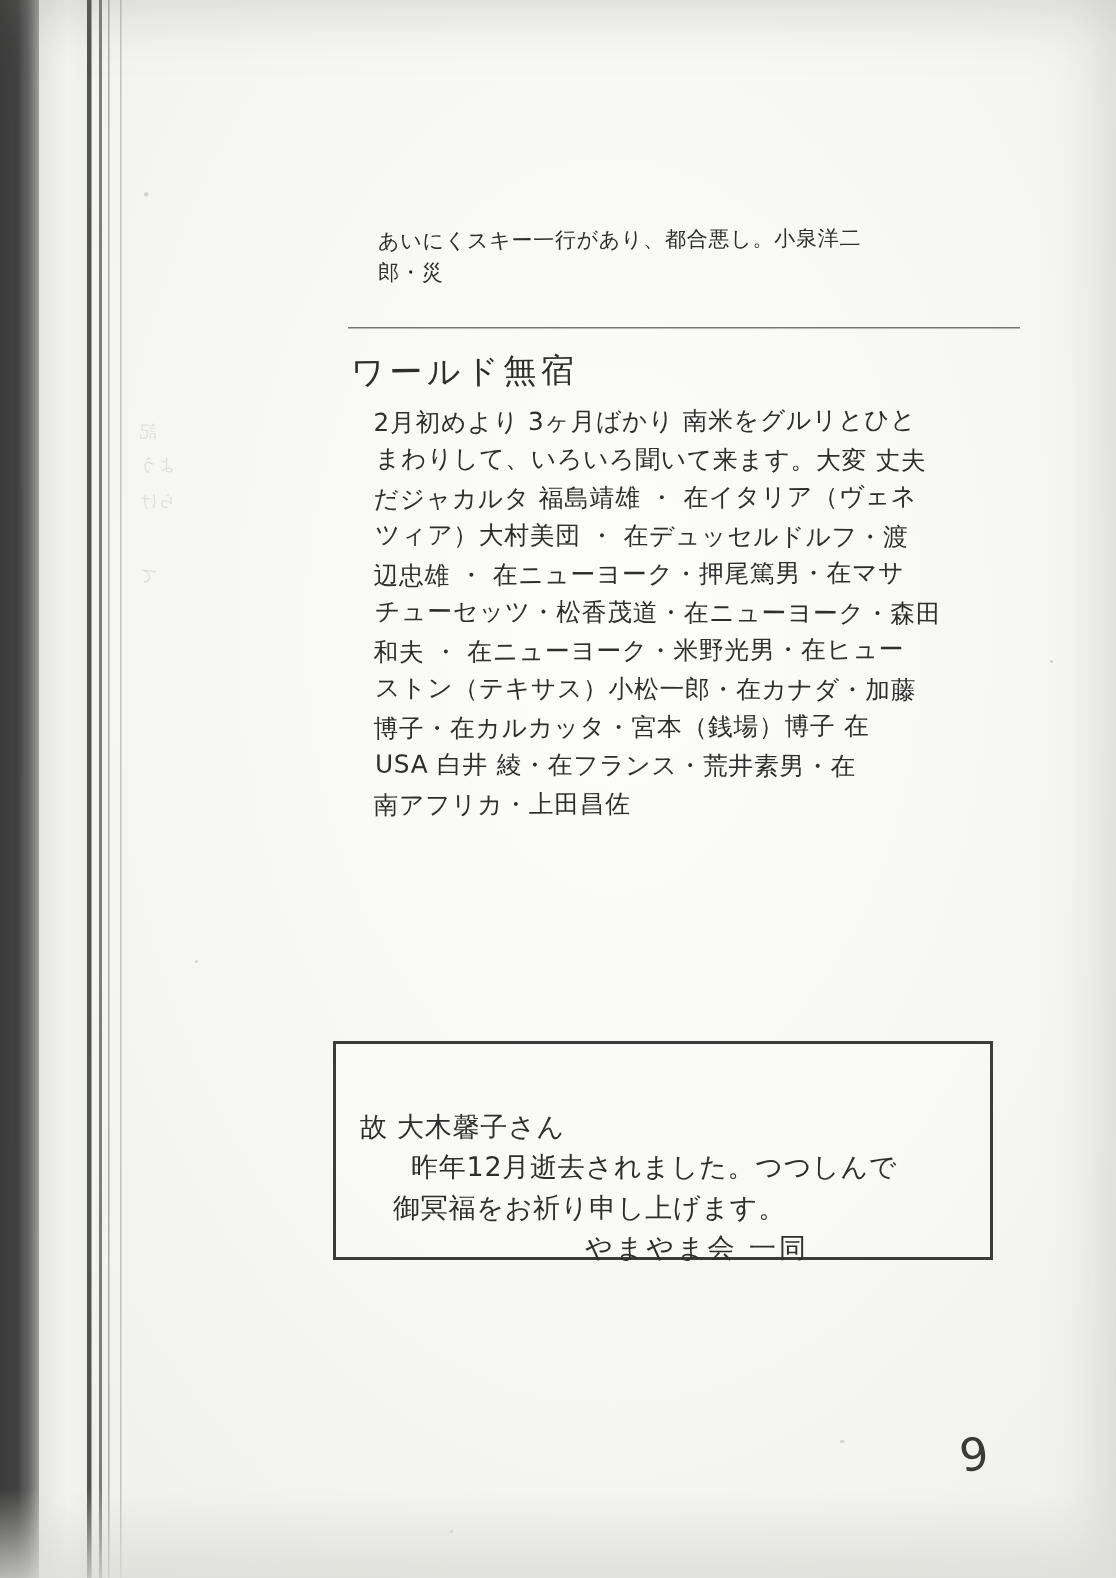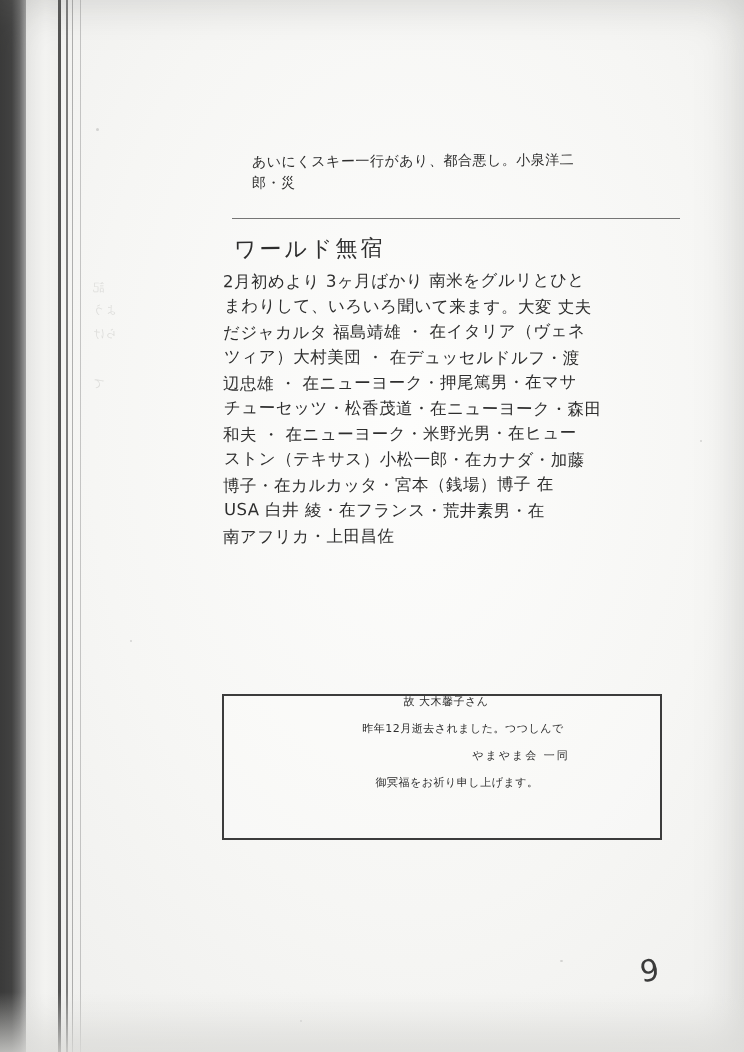--- a/index.html
+++ b/index.html
@@ -98,21 +98,21 @@
   .heading {
     position: absolute;
     left: 234px; top: 232px;
     font-size: 22px;
     letter-spacing: 3px;
     transform: rotate(-0.6deg);
   }
 
   .body-block {
     position: absolute;
-    left: 223px; top: 268px;
+    left: 249px; top: 268px;
     width: 450px;
     font-size: 16.5px;
     line-height: 25.5px;
   }
   .body-block .l {
     display: block;
     white-space: nowrap;
   }
   .body-block .l:nth-child(odd)  { transform: rotate(-0.35deg); }
   .body-block .l:nth-child(even) { transform: rotate(0.25deg) translateX(1px); }
@@ -120,25 +120,24 @@
   .obit-box {
     position: absolute;
     left: 222px; top: 694px;
     width: 440px; height: 146px;
     border: 2px solid #3c3c3c;
     box-sizing: border-box;
     background: rgba(255,255,255,0.25);
   }
   .obit-inner {
     position: absolute;
-    left: 240px; top: 688px;
+    left: 240px; top: 738px;
     width: 412px;
-    font-size: 11px;
+    font-size: 18px;
     line-height: 27px;
-    text-align: center;
   }
   .obit-inner .l { display: block; white-space: nowrap; }
   .obit-inner .l.indent1 { padding-left: 34px; }
   .obit-inner .l.indent2 { padding-left: 22px; }
   .obit-inner .l.sign { padding-left: 150px; letter-spacing: 2px; }
 
   .page-number {
     position: absolute;
     left: 640px; top: 948px;
     font-size: 30px;
@@ -207,22 +206,22 @@
       <span class="l">ストン（テキサス）小松一郎・在カナダ・加藤</span>
       <span class="l">博子・在カルカッタ・宮本（銭場）博子 在</span>
       <span class="l">USA 白井 綾・在フランス・荒井素男・在</span>
       <span class="l">南アフリカ・上田昌佐</span>
     </div>
 
     <div class="obit-box"></div>
     <div class="obit-inner hand">
       <span class="l">故 大木馨子さん</span>
       <span class="l indent1">昨年12月逝去されました。つつしんで</span>
+      <span class="l indent2">御冥福をお祈り申し上げます。</span>
       <span class="l sign">やまやま会 一同</span>
-      <span class="l indent2">御冥福をお祈り申し上げます。</span>
     </div>
 
     <div class="page-number hand">9</div>
   </div>
 
   <div class="speck" style="left:96px;  top:128px; width:3px;  height:3px;"></div>
   <div class="speck" style="left:130px; top:640px; width:2px;  height:2px;"></div>
   <div class="speck" style="left:560px; top:960px; width:3px;  height:2px;"></div>
   <div class="speck" style="left:700px; top:440px; width:2px;  height:2px;"></div>
   <div class="speck" style="left:300px; top:1020px; width:2px; height:2px;"></div>

